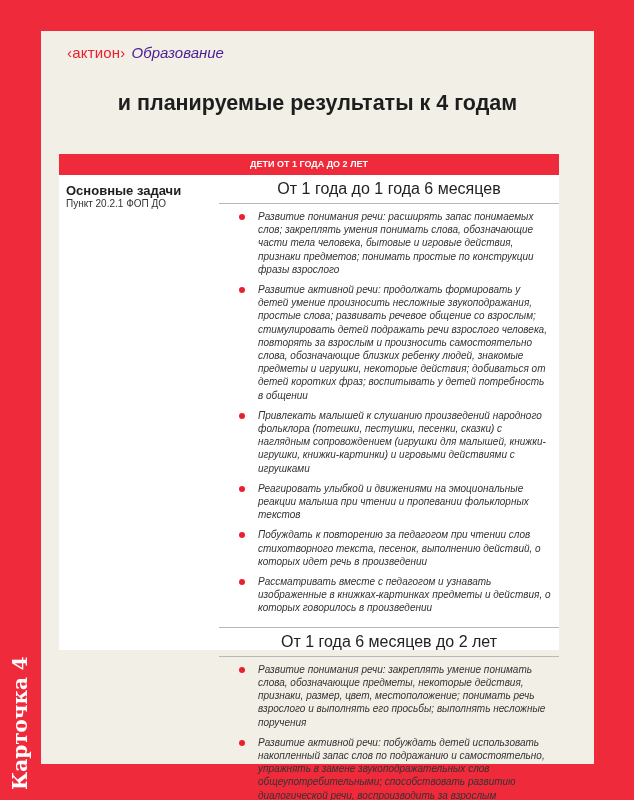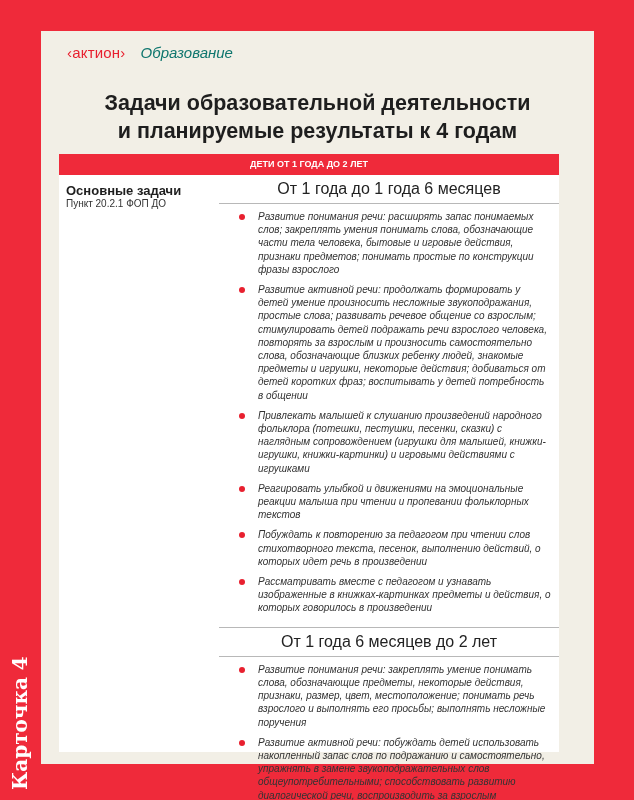--- a/index.html
+++ b/index.html
@@ -11,27 +11,27 @@
   }
   .card {
     position: absolute; left: 41px; top: 31px; width: 553px; height: 733px;
     background: #f2efe6;
   }
   .logo {
     position: absolute; left: 26px; top: 12px;
     font-size: 15px; line-height: 20px; white-space: nowrap;
   }
   .logo .brand { color: #e8202f; font-weight: normal; letter-spacing: 0.2px; }
-  .logo .sub { color: #0f766e; font-style: italic; margin-left: 15px; font-size: 15px; }
+  .logo .sub { color: #4c1d95; font-style: italic; margin-left: 6px; font-size: 15px; }
   .title {
     position: absolute; left: 0; right: 0; top: 58px; text-align: center;
     font-weight: bold; font-size: 21.5px; line-height: 28px; color: #1e1e1e;
   }
   .table {
-    position: absolute; left: 18px; top: 123px; width: 500px; height: 598px;
+    position: absolute; left: 18px; top: 123px; width: 500px; height: 496px;
     background: #ffffff;
   }
   .thead {
     height: 21px; background: #ef2a3a; color: #fff; text-align: center;
     font-size: 9px; font-weight: bold; line-height: 21px;
   }
   .left-col { position: absolute; left: 7px; top: 30px; width: 160px; }
   .left-col .h { font-weight: bold; font-size: 13px; color: #1e1e1e; line-height: 13px; }
   .left-col .s { font-size: 10px; color: #333; line-height: 13px; }
   .right-col { position: absolute; left: 160px; top: 21px; width: 340px; }
@@ -57,21 +57,20 @@
 </style>
 </head>
 <body>
 
 <div class="card">
   <div class="logo">
     <span class="brand">‹актион›</span><span class="sub">Образование</span>
   </div>
 
   <div class="title">
-    <div>Задачи образовательной деятельности</div>
     <div>и планируемые результаты к 4 годам</div>
   </div>
 
   <div class="table">
     <div class="thead">ДЕТИ ОТ 1 ГОДА ДО 2 ЛЕТ</div>
 
     <div class="left-col">
       <div class="h">Основные задачи</div>
       <div class="s">Пункт 20.2.1 ФОП ДО</div>
     </div>

